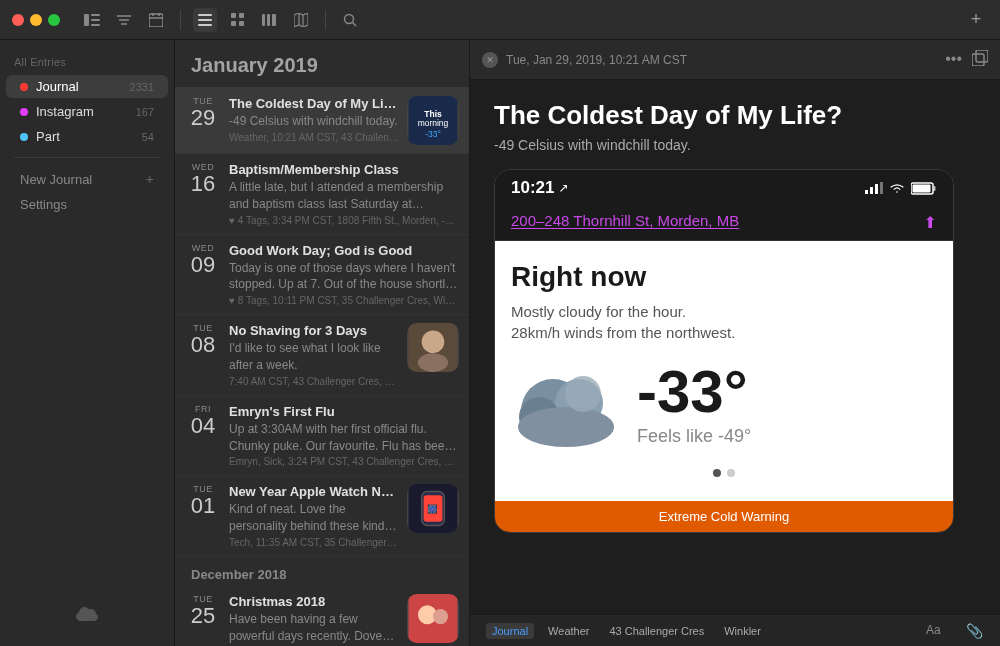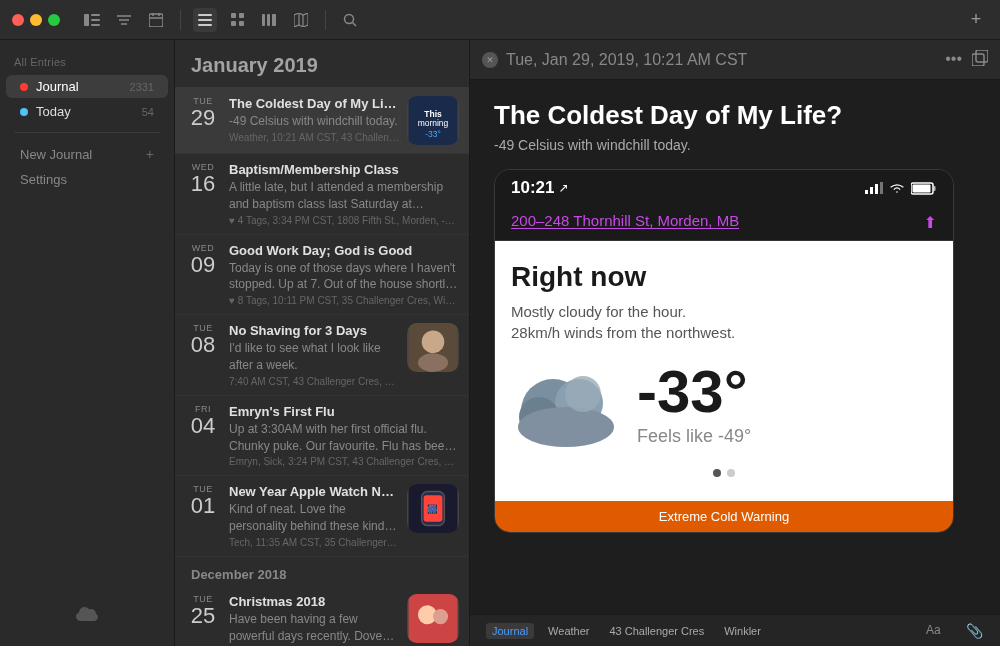--- a/index.html
+++ b/index.html
@@ -289,21 +289,21 @@
       border-radius: 50%;
       background: #555;
       display: flex;
       align-items: center;
       justify-content: center;
       cursor: pointer;
       font-size: 9px;
       color: #999;
     }
     .detail-date {
-      font-size: 16px;
+      font-size: 12px;
       color: #888;
       flex: 1;
     }
     .detail-actions {
       display: flex;
       gap: 10px;
       color: #888;
       font-size: 16px;
     }
     .detail-action-icon {
@@ -549,24 +549,29 @@
 
   <div class="sidebar">
     <div class="sidebar-section-header">All Entries</div>
 
     <div class="sidebar-item active">
       <div class="sidebar-item-dot" style="background:#ff3b30;"></div>
       <span class="sidebar-item-label">Journal</span>
       <span class="sidebar-item-count">2331</span>
     </div>
 
+    <div class="sidebar-item">
+      <div class="sidebar-item-dot" style="background:#e040fb;"></div>
+      <span class="sidebar-item-label">Instagram</span>
+      <span class="sidebar-item-count">167</span>
+    </div>
 
     <div class="sidebar-item">
       <div class="sidebar-item-dot" style="background:#4fc3f7;"></div>
-      <span class="sidebar-item-label">Today</span>
+      <span class="sidebar-item-label">Part</span>
       <span class="sidebar-item-count">54</span>
     </div>
 
     <div class="sidebar-divider"></div>
 
     <div class="sidebar-bottom-item">
       <span class="sidebar-bottom-label">New Journal</span>
       <span class="sidebar-bottom-icon">+</span>
     </div>
 

